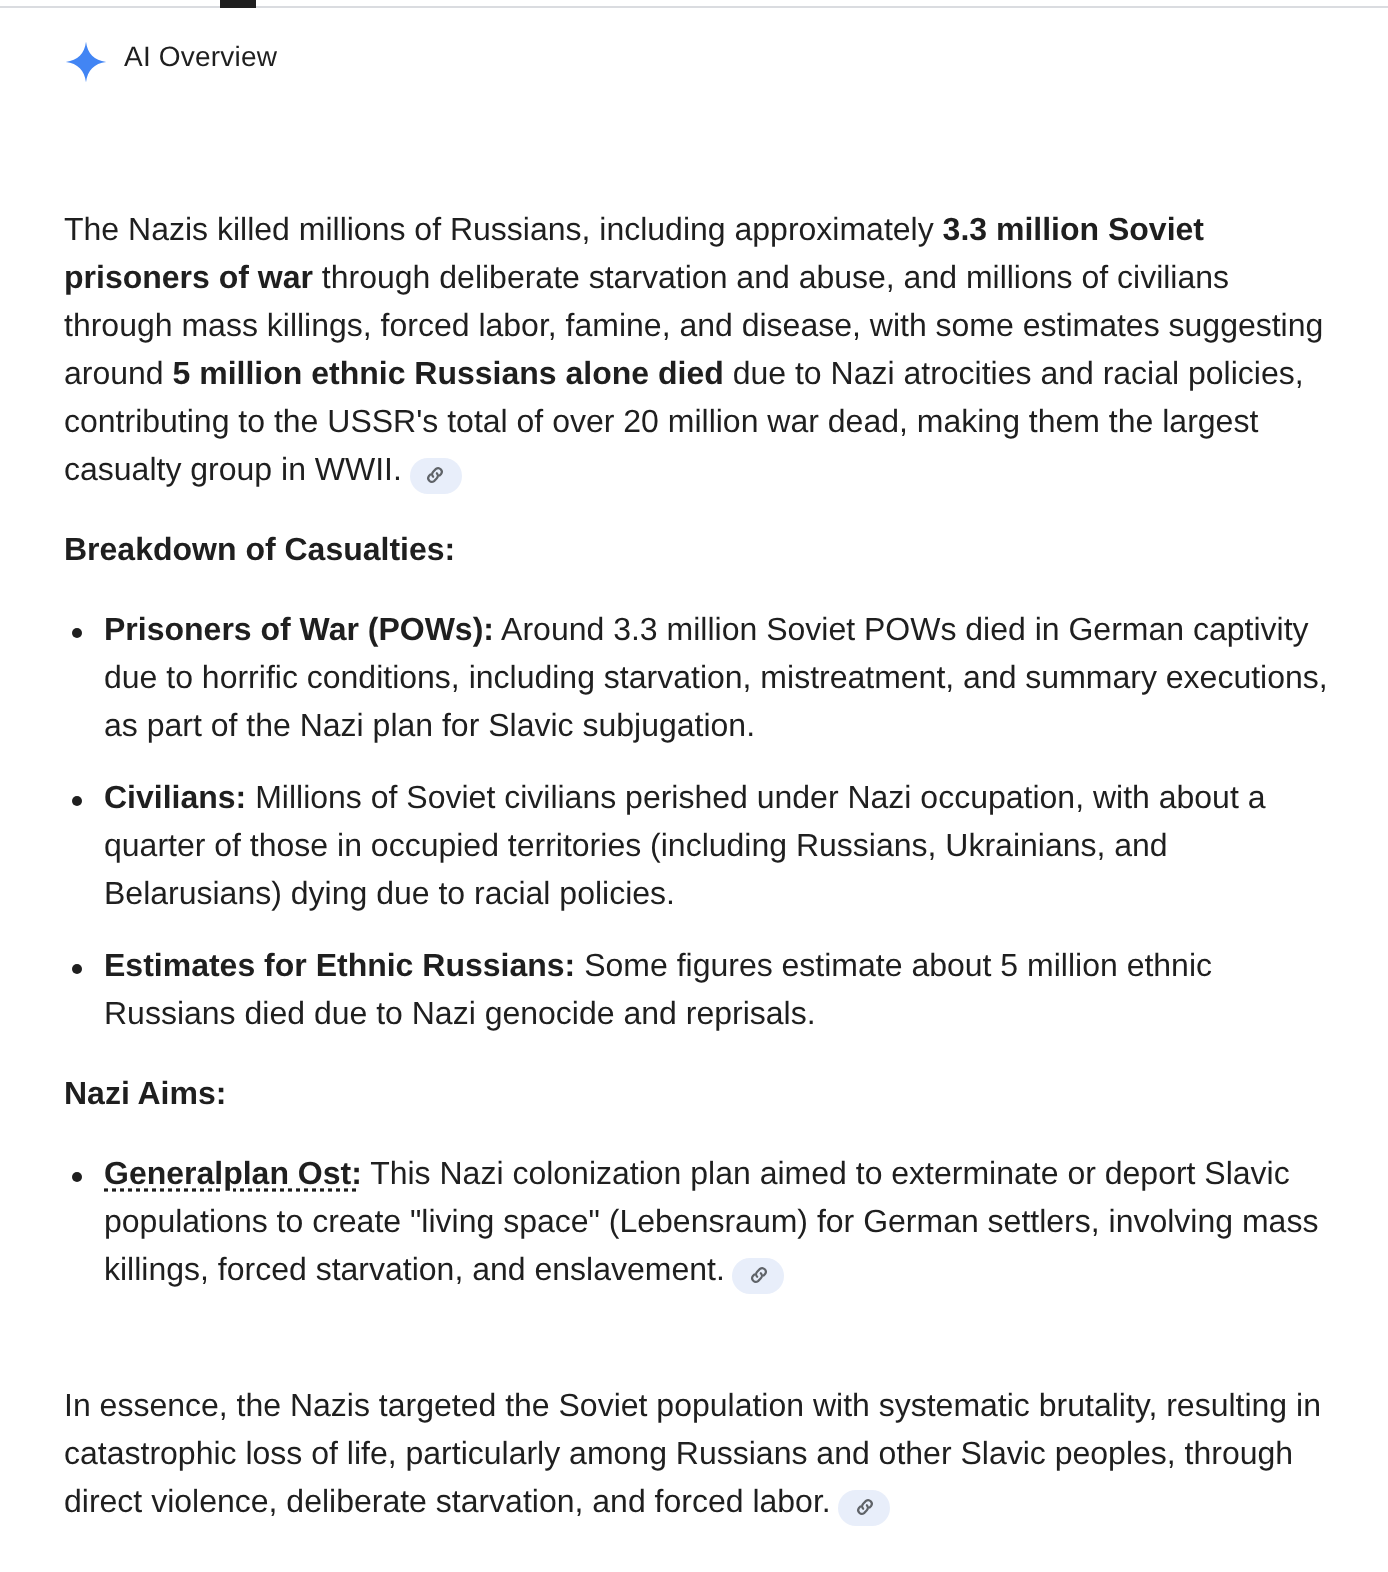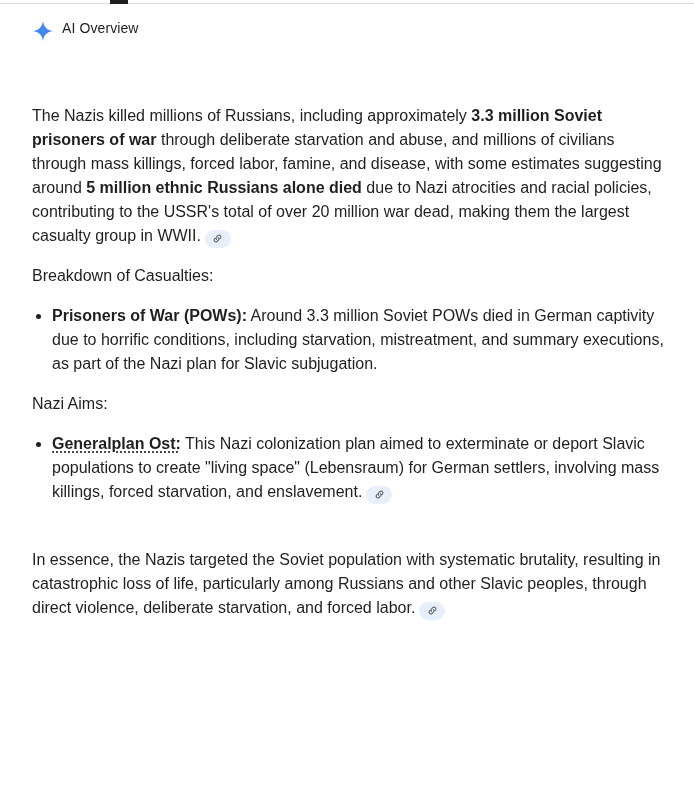--- a/index.html
+++ b/index.html
@@ -45,21 +45,21 @@
     .content {
       position: absolute;
       left: 32px; top: 60px;
       width: 640px;
       font-size: 16px;
       line-height: 24px;
     }
     p { margin: 0; }
     .para { margin-bottom: 16px; margin-top: 44px; }
     .heading {
-      font-weight: normal;
+      font-weight: bold;
       margin-bottom: 16px;
     }
     ul {
       margin: 0 0 16px 0;
       padding: 0 0 0 20px;
       list-style: none;
     }
     li {
       position: relative;
       margin-bottom: 12px;
@@ -114,20 +114,26 @@
         </svg>
       </span>
   </p>
 
   <p class="heading">Breakdown of Casualties:</p>
 
   <ul>
     <li>
       <b>Prisoners of War (POWs):</b><span> Around 3.3 million Soviet POWs died in German captivity due to horrific conditions, including starvation, mistreatment, and summary executions, as part of the Nazi plan for Slavic subjugation.</span>
     </li>
+    <li>
+      <b>Civilians:</b><span> Millions of Soviet civilians perished under Nazi occupation, with about a quarter of those in occupied territories (including Russians, Ukrainians, and Belarusians) dying due to racial policies.</span>
+    </li>
+    <li>
+      <b>Estimates for Ethnic Russians:</b><span> Some figures estimate about 5 million ethnic Russians died due to Nazi genocide and reprisals.</span>
+    </li>
   </ul>
 
   <p class="heading">Nazi Aims:</p>
 
   <ul>
     <li style="margin-bottom:12px">
       <b class="dotted">Generalplan Ost:</b><span> This Nazi colonization plan aimed to exterminate or deport Slavic populations to create "living space" (Lebensraum) for German settlers, involving mass killings, forced starvation, and enslavement.</span><span class="link-chip">
           <svg viewBox="0 0 24 24">
             <path d="M10 14a4 4 0 0 1 0-5.6l3-3a4 4 0 0 1 5.6 5.6l-1.5 1.5M14 10a4 4 0 0 1 0 5.6l-3 3a4 4 0 0 1-5.6-5.6l1.5-1.5" fill="none" stroke="#5f6368" stroke-width="2.4" stroke-linecap="round"></path>
           </svg>

